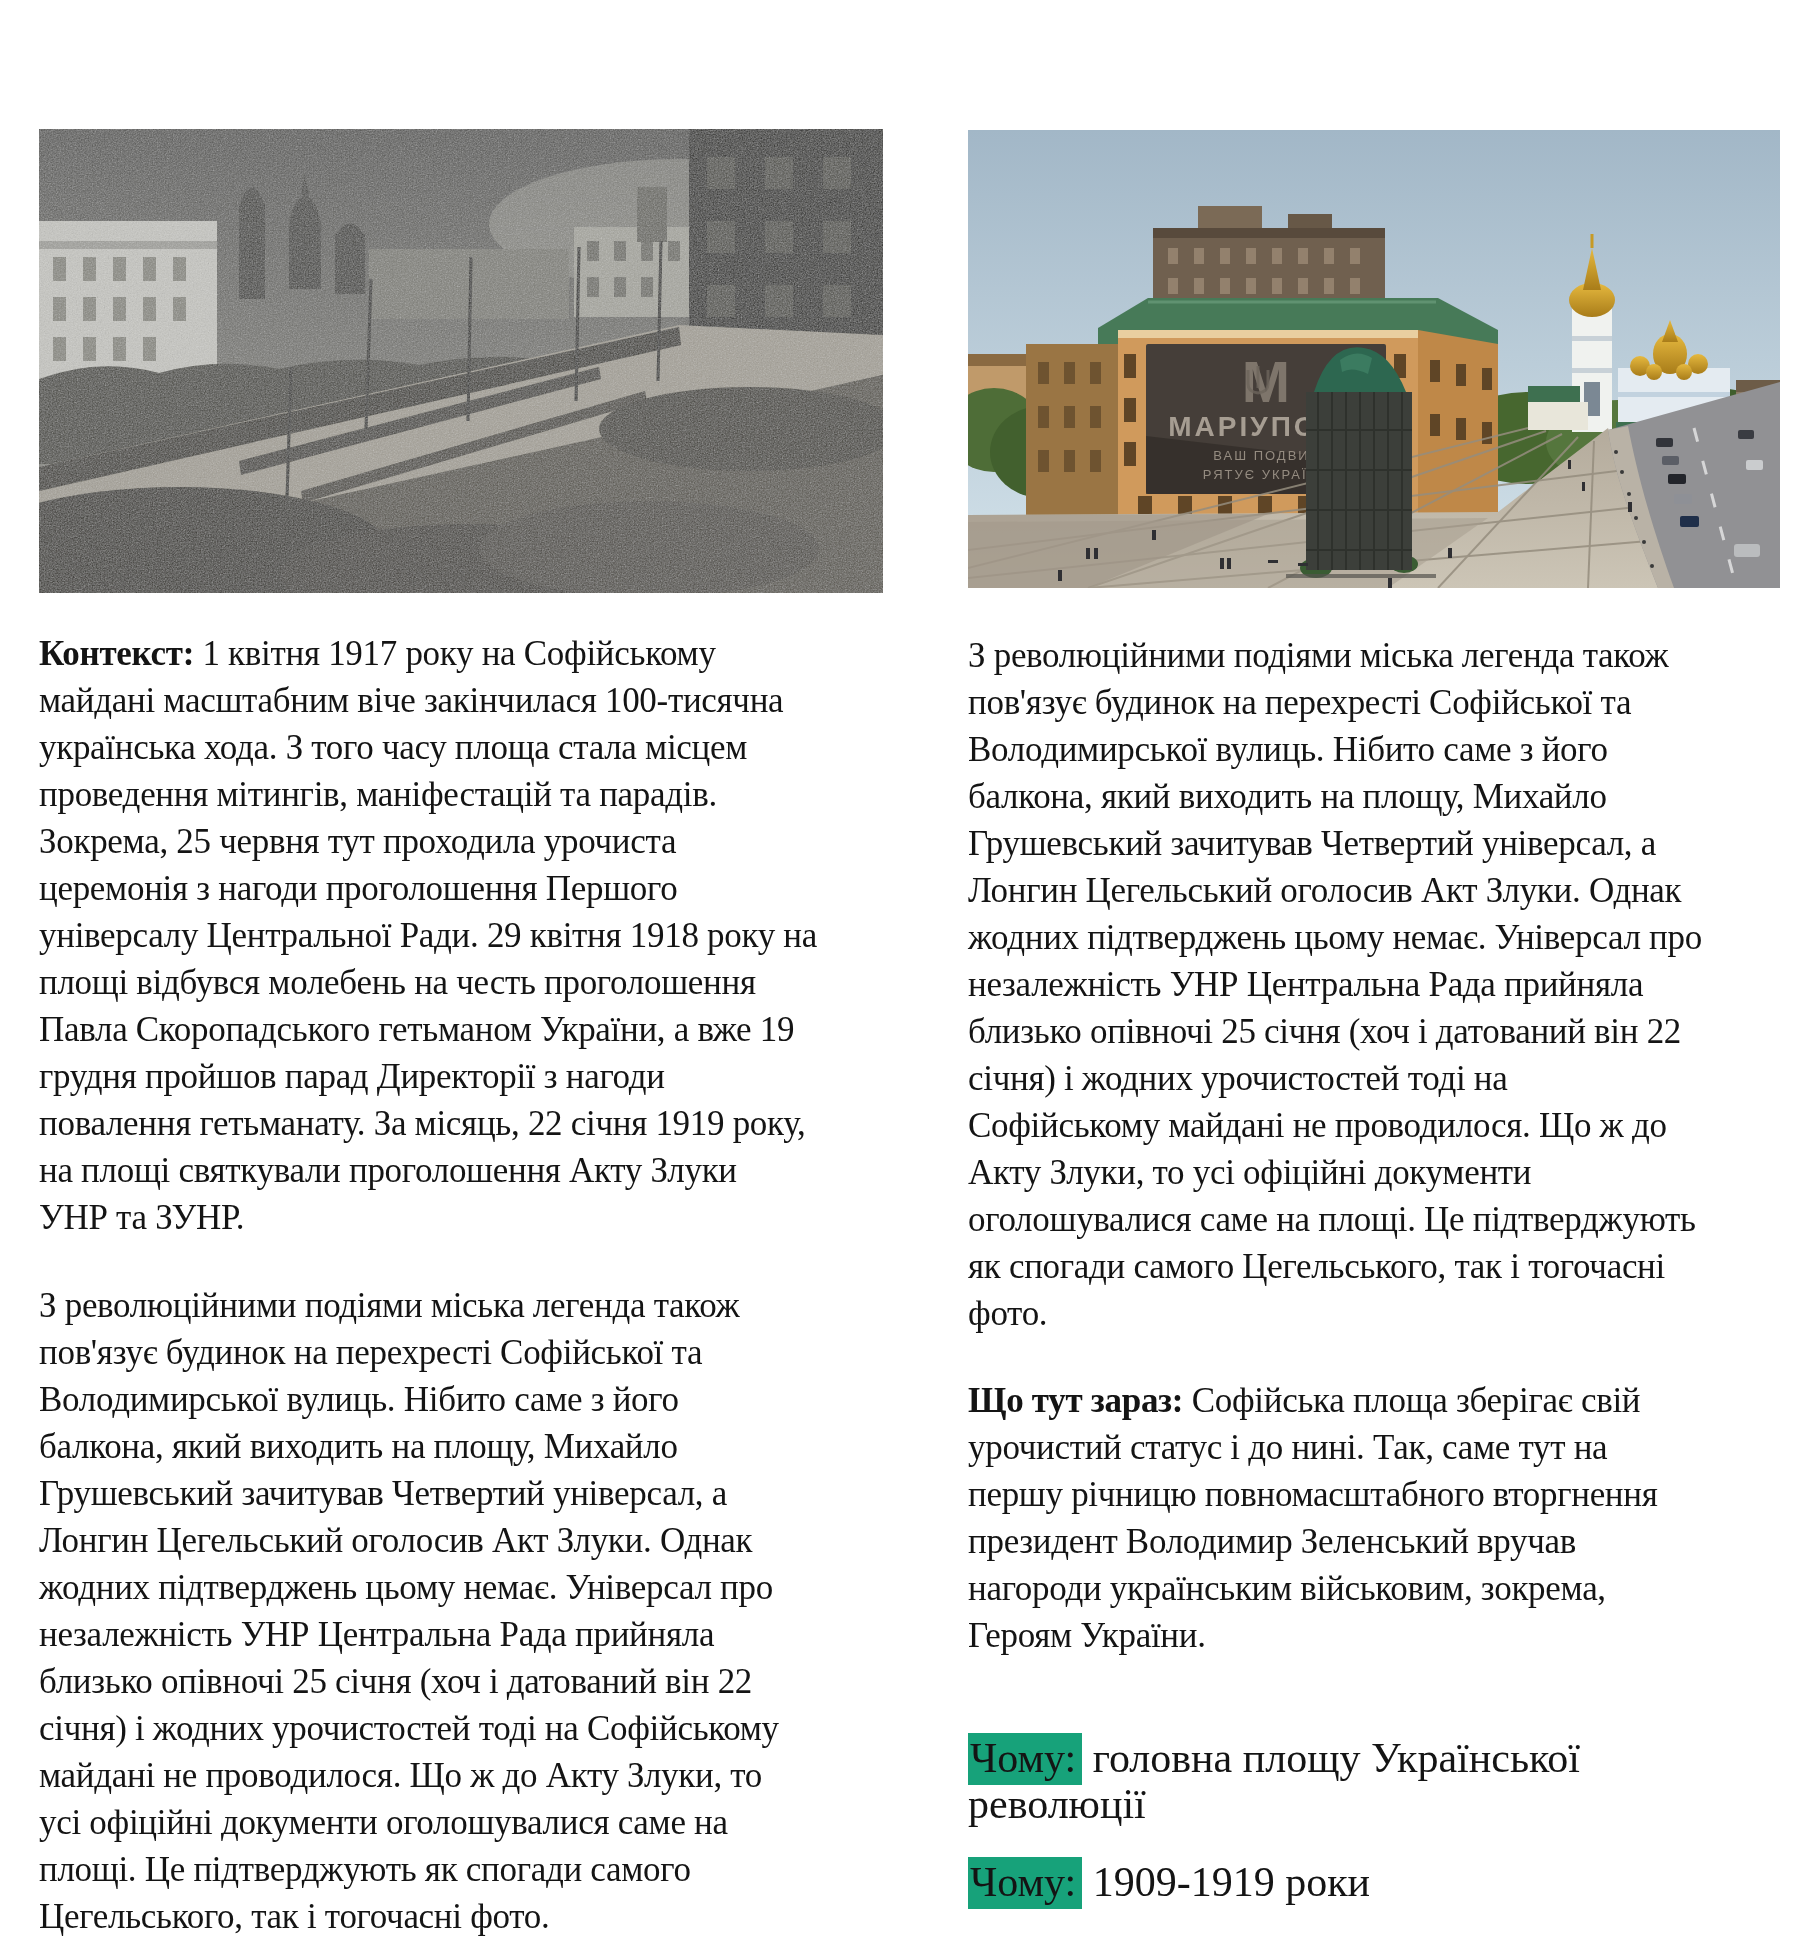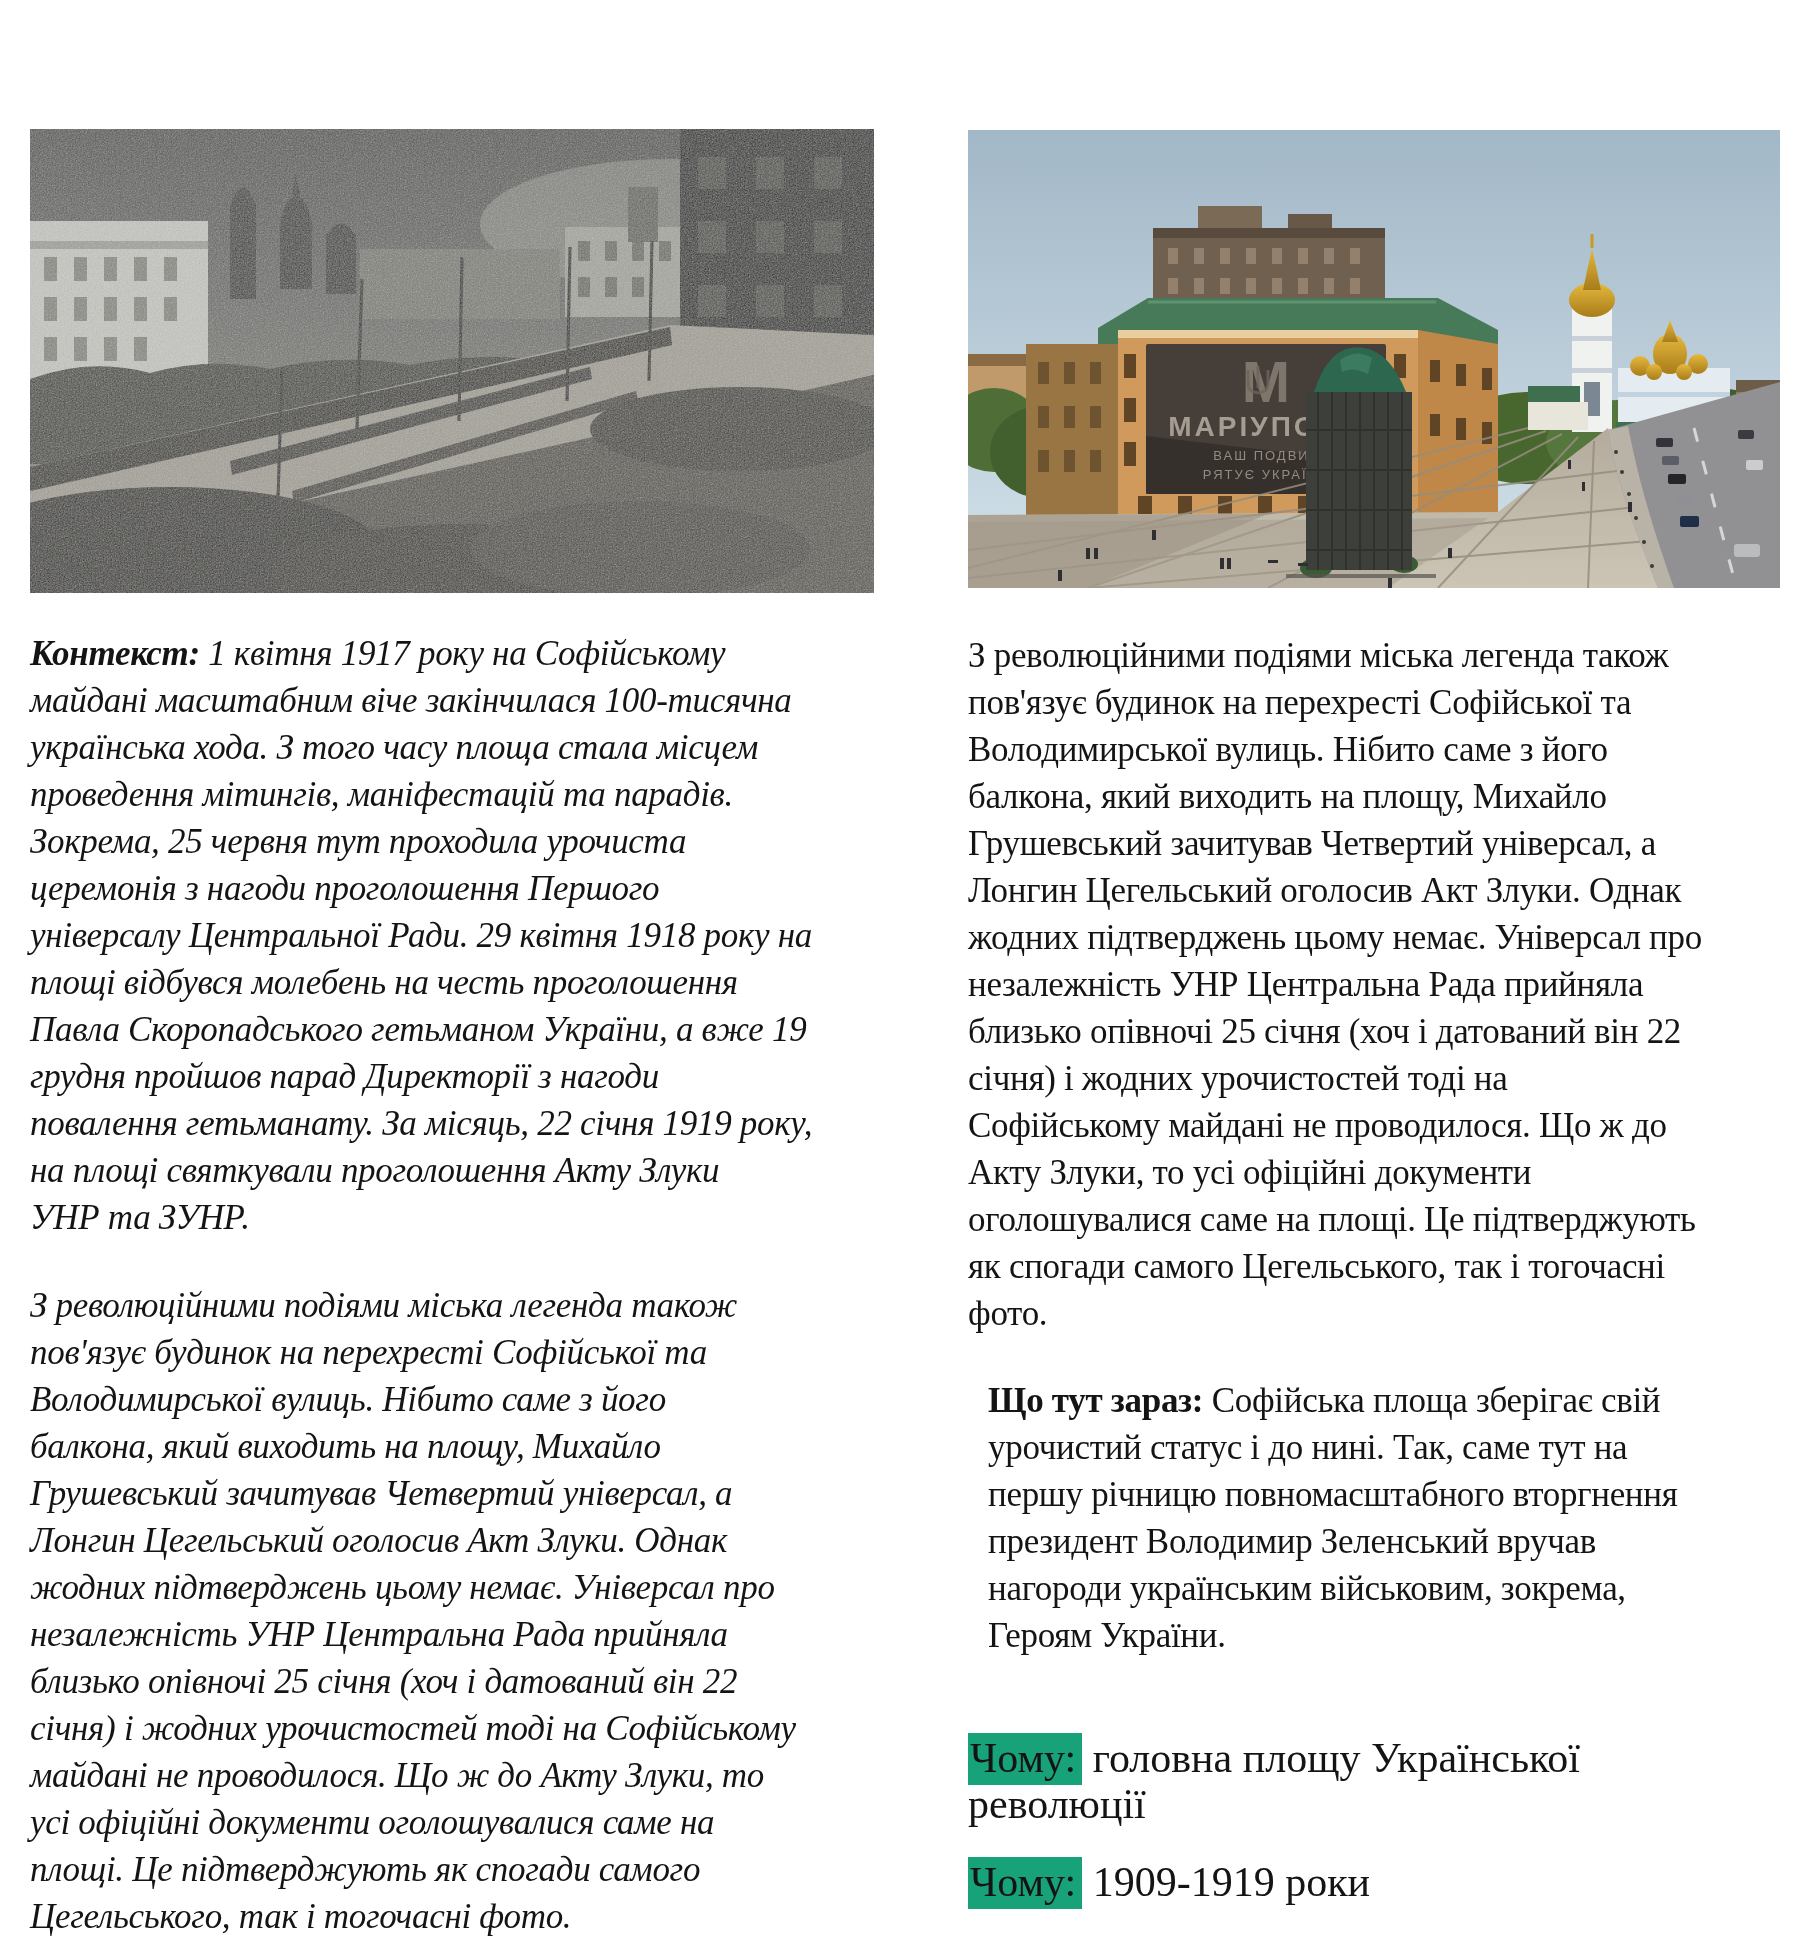--- a/index.html
+++ b/index.html
@@ -3,33 +3,33 @@
 <meta charset="utf-8">
 <style>
   html,body{margin:0;padding:0;background:#fff;}
   body{
     width:1812px;height:1944px;position:relative;
     font-family:"Liberation Serif", serif;
     color:#141414;
     overflow:hidden;
   }
   .col{position:absolute;top:0;}
-  .col-left{left:30px;width:844px;font-style:italic;}
+  .col-left{left:39px;width:844px;}
   .col-right{left:968px;width:844px;}
   .photo{display:block;}
   .photo-left{margin-top:129px;width:844px;height:464px;}
   .photo-right{margin-top:130px;width:812px;height:458px;}
   p.body{
     margin:0;font-size:35px;line-height:47px;
     letter-spacing:-0.3px;white-space:pre;
   }
   .col-left p.p1{margin-top:37px;}
   .col-left p.p2{margin-top:41px;}
   .col-right p.p1{margin-top:44px;}
-  .col-right p.p2{margin-top:40px;margin-left:20px;}
+  .col-right p.p2{margin-top:40px;}
   .lead{font-weight:bold;}
   p.why{
     margin:76px 0 0 0;font-size:42px;line-height:46px;white-space:pre;
   }
   p.when{
     margin:32px 0 0 0;font-size:42px;line-height:46px;white-space:pre;
   }
   .hl{
     background:var(--hl,#17a27a);
     font-weight:normal;

